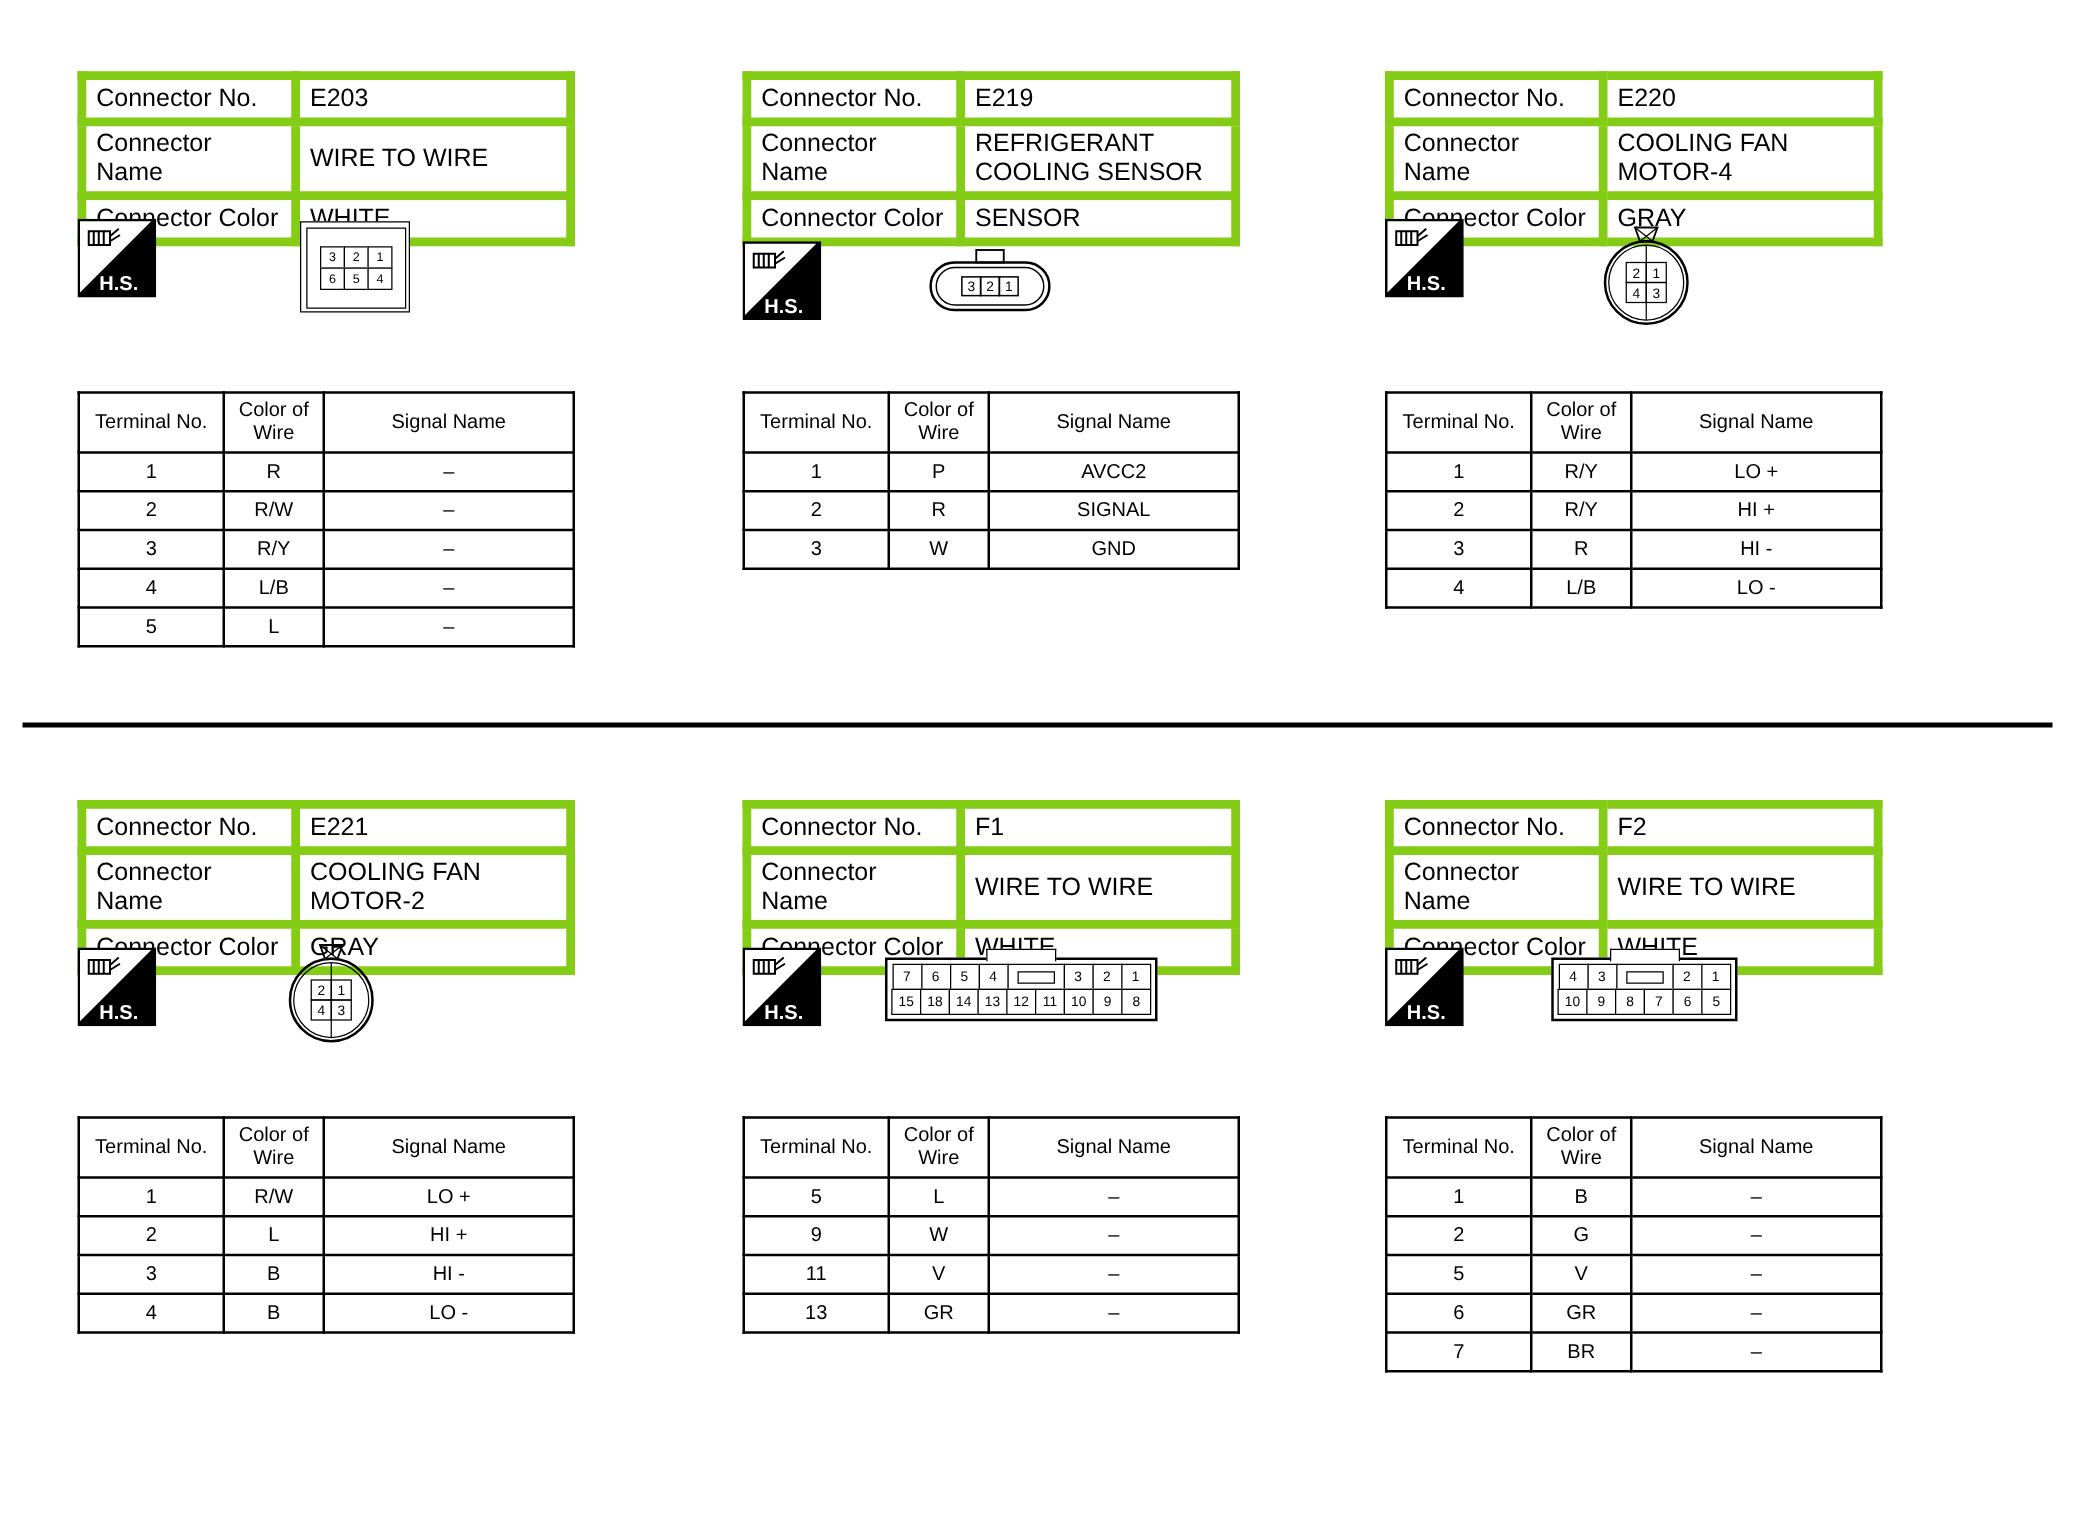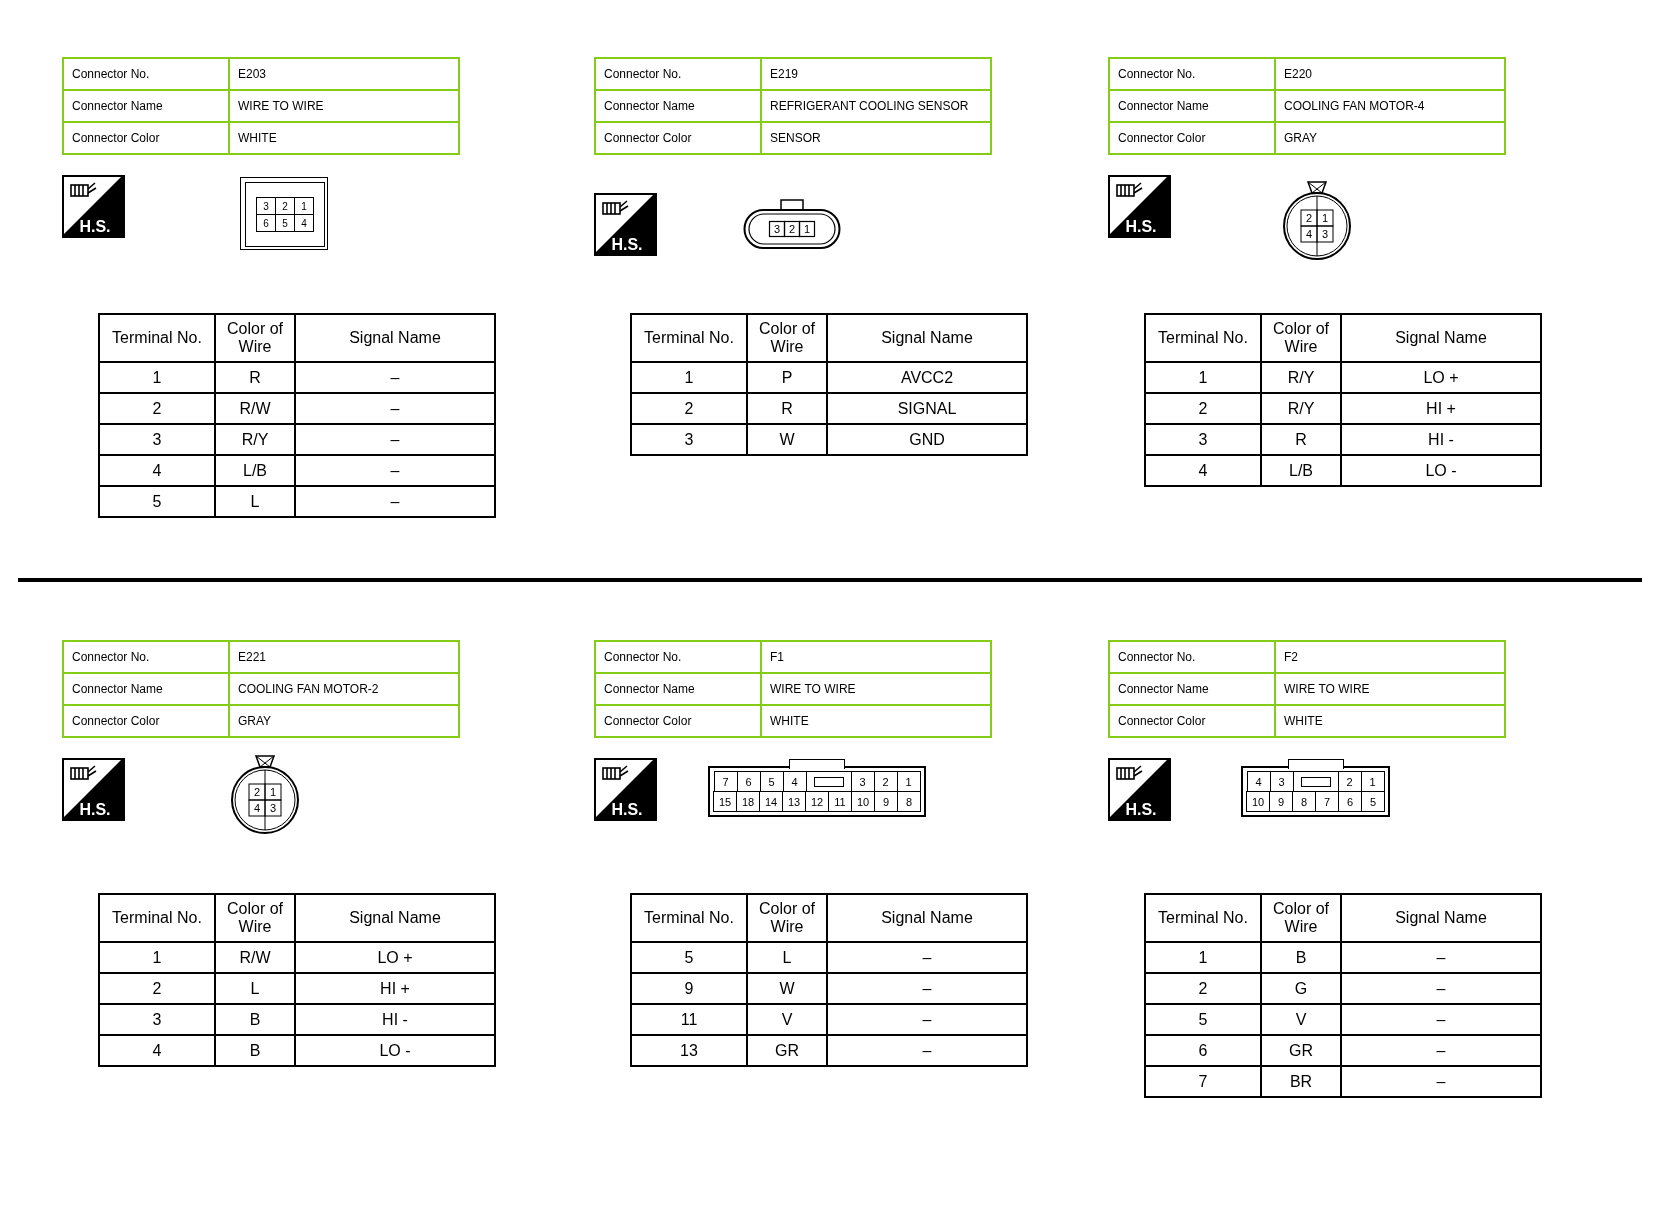--- a/index.html
+++ b/index.html
@@ -10,31 +10,31 @@
     background: #ffffff;
     color: #000;
     font-family: "Liberation Sans", sans-serif;
     overflow: hidden;
   }
   .block { position: absolute; width: 398px; height: 545px; }
 
   
   .info-table { border-collapse: collapse; width: 398px; table-layout: fixed; }
   .info-table td {
-    border: 2px solid #84cc16;
-    font-size: 12px;
+    border: 7px solid #84cc16;
+    font-size: 20px;
     padding: 3px 8px;
     height: 24px;
     vertical-align: middle;
     background: #fff;
   }
   .info-table td.lbl { width: 148px; }
 
   
-  .term-table { position: absolute; left: 0; border-collapse: collapse; width: 398px; table-layout: fixed; margin-left: 36px; }
+  .term-table { position: absolute; left: 0; border-collapse: collapse; width: 398px; table-layout: fixed; }
   .term-table th {
     border: 2px solid #000;
     font-weight: normal;
     font-size: 16px;
     height: 44px;
     white-space: pre-line;
     line-height: 1.15;
     vertical-align: middle;
     background: #fff;
   }

